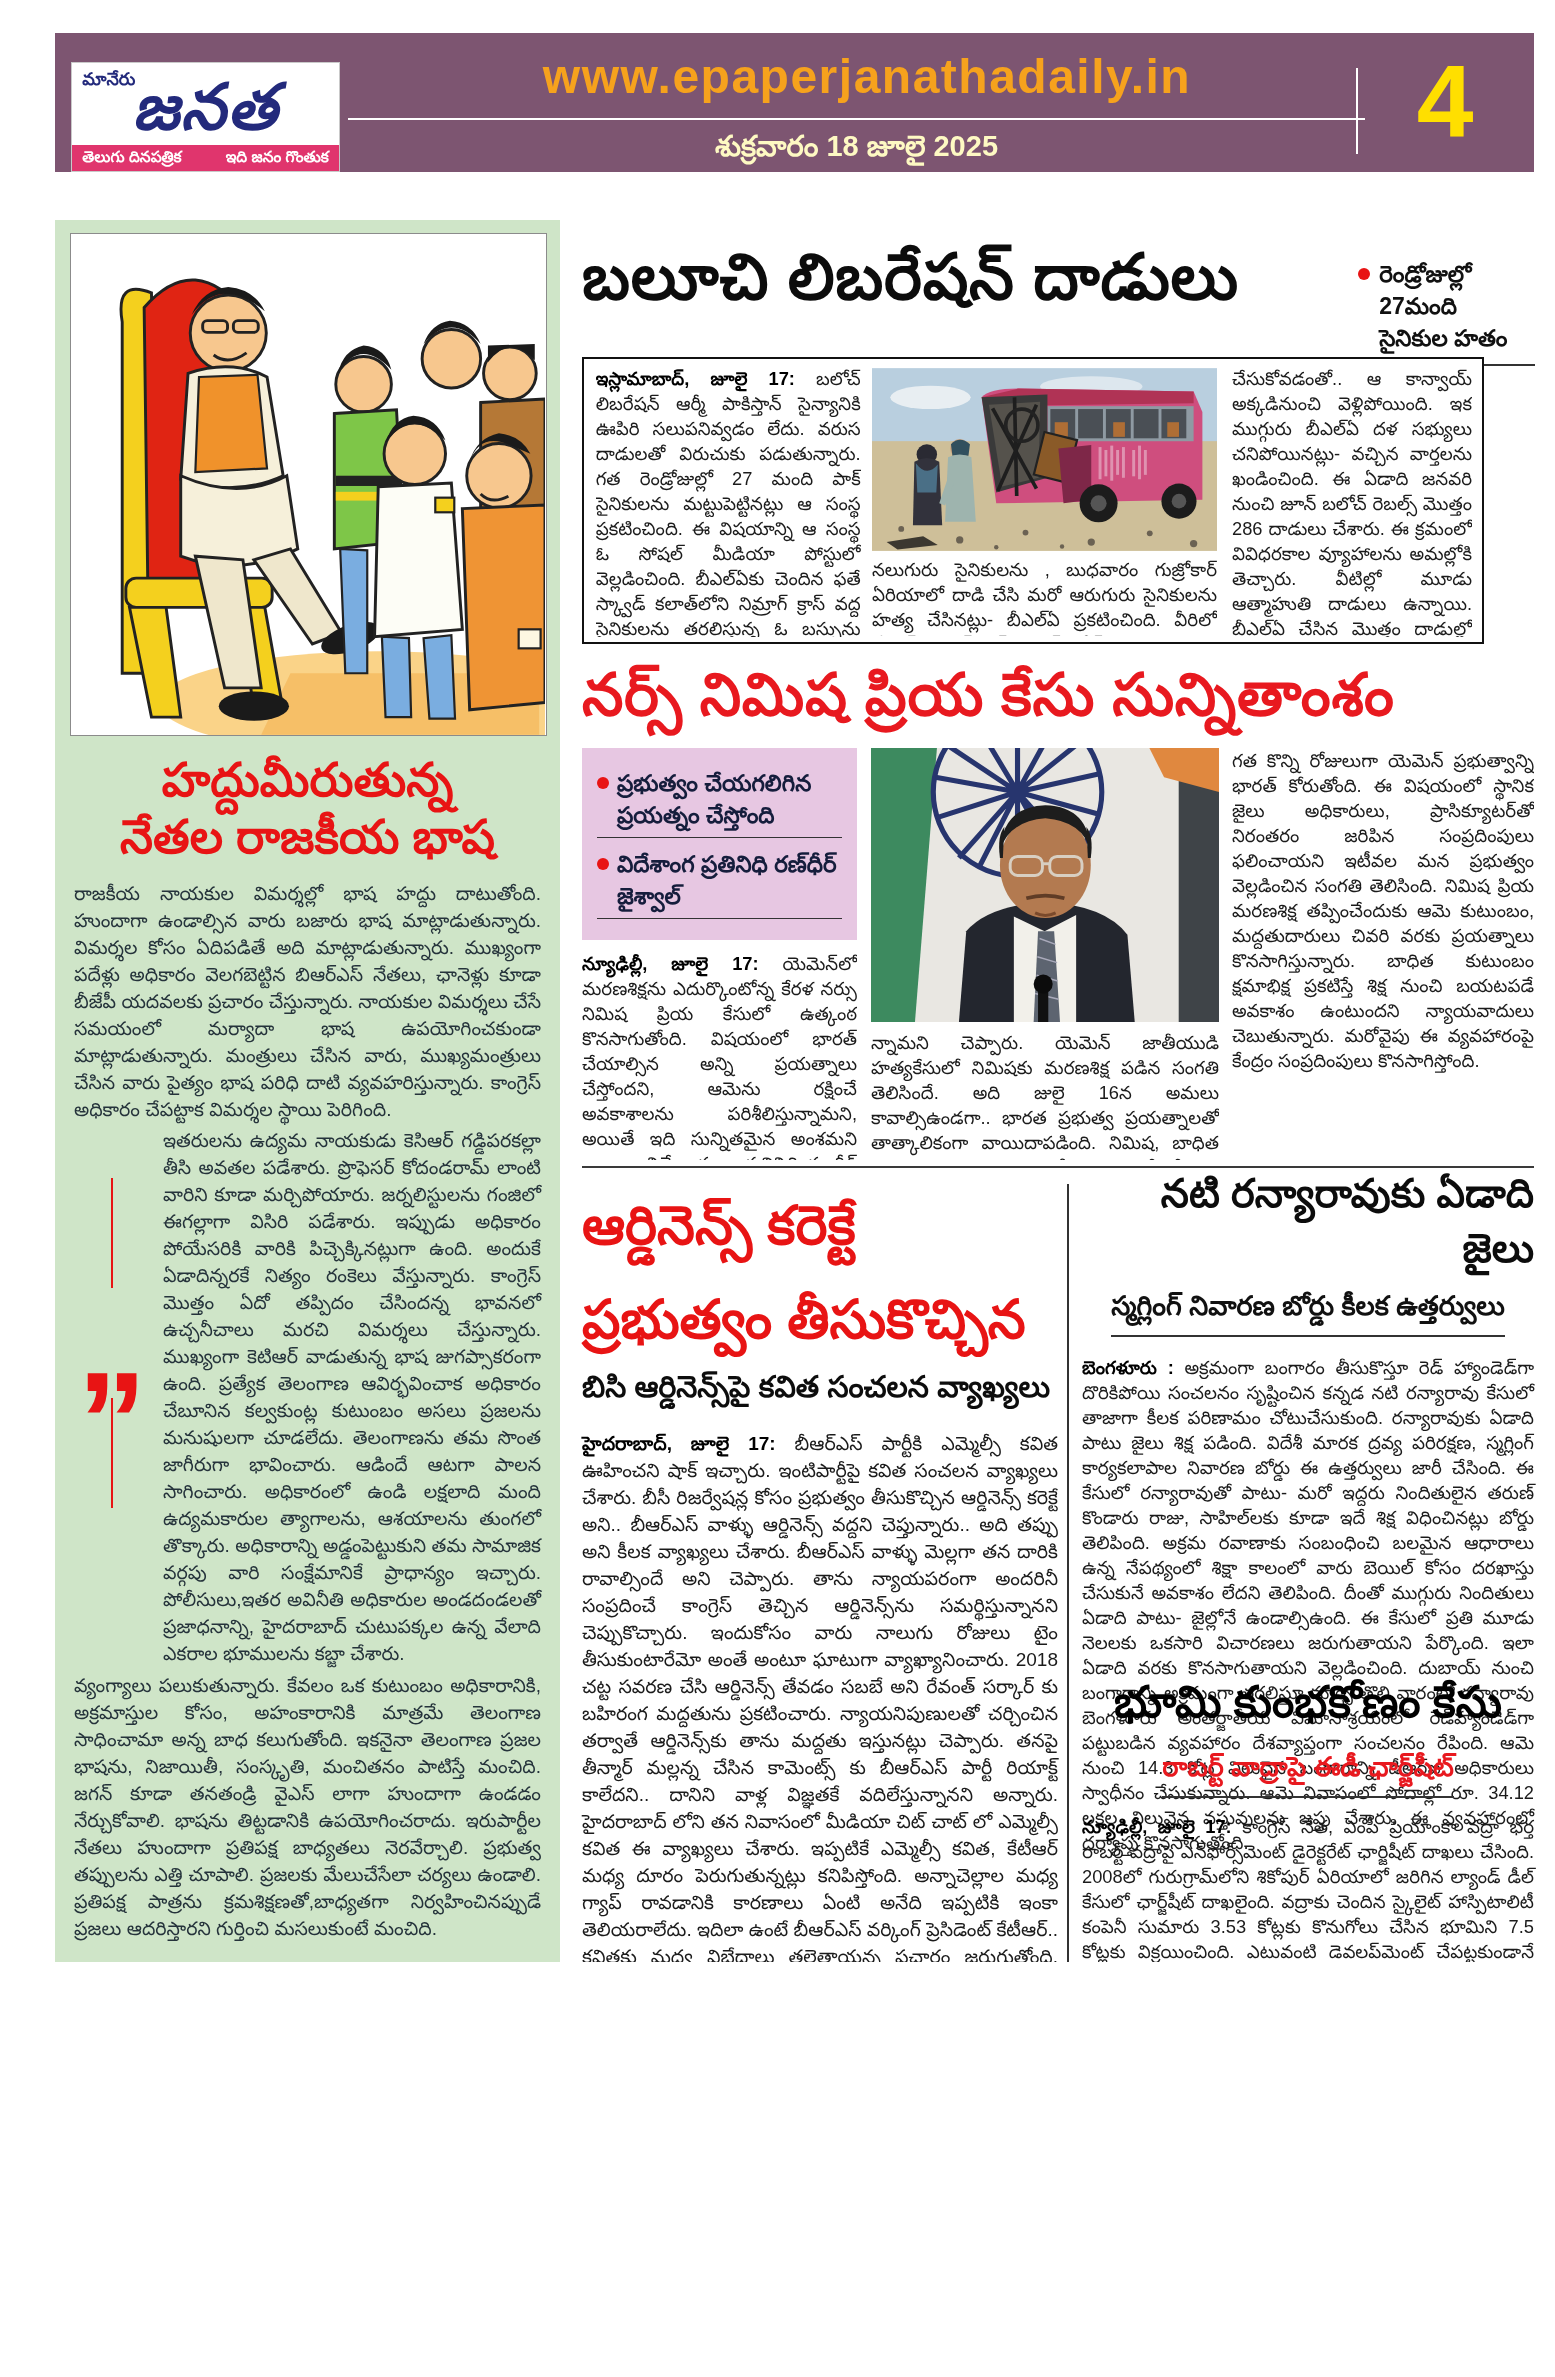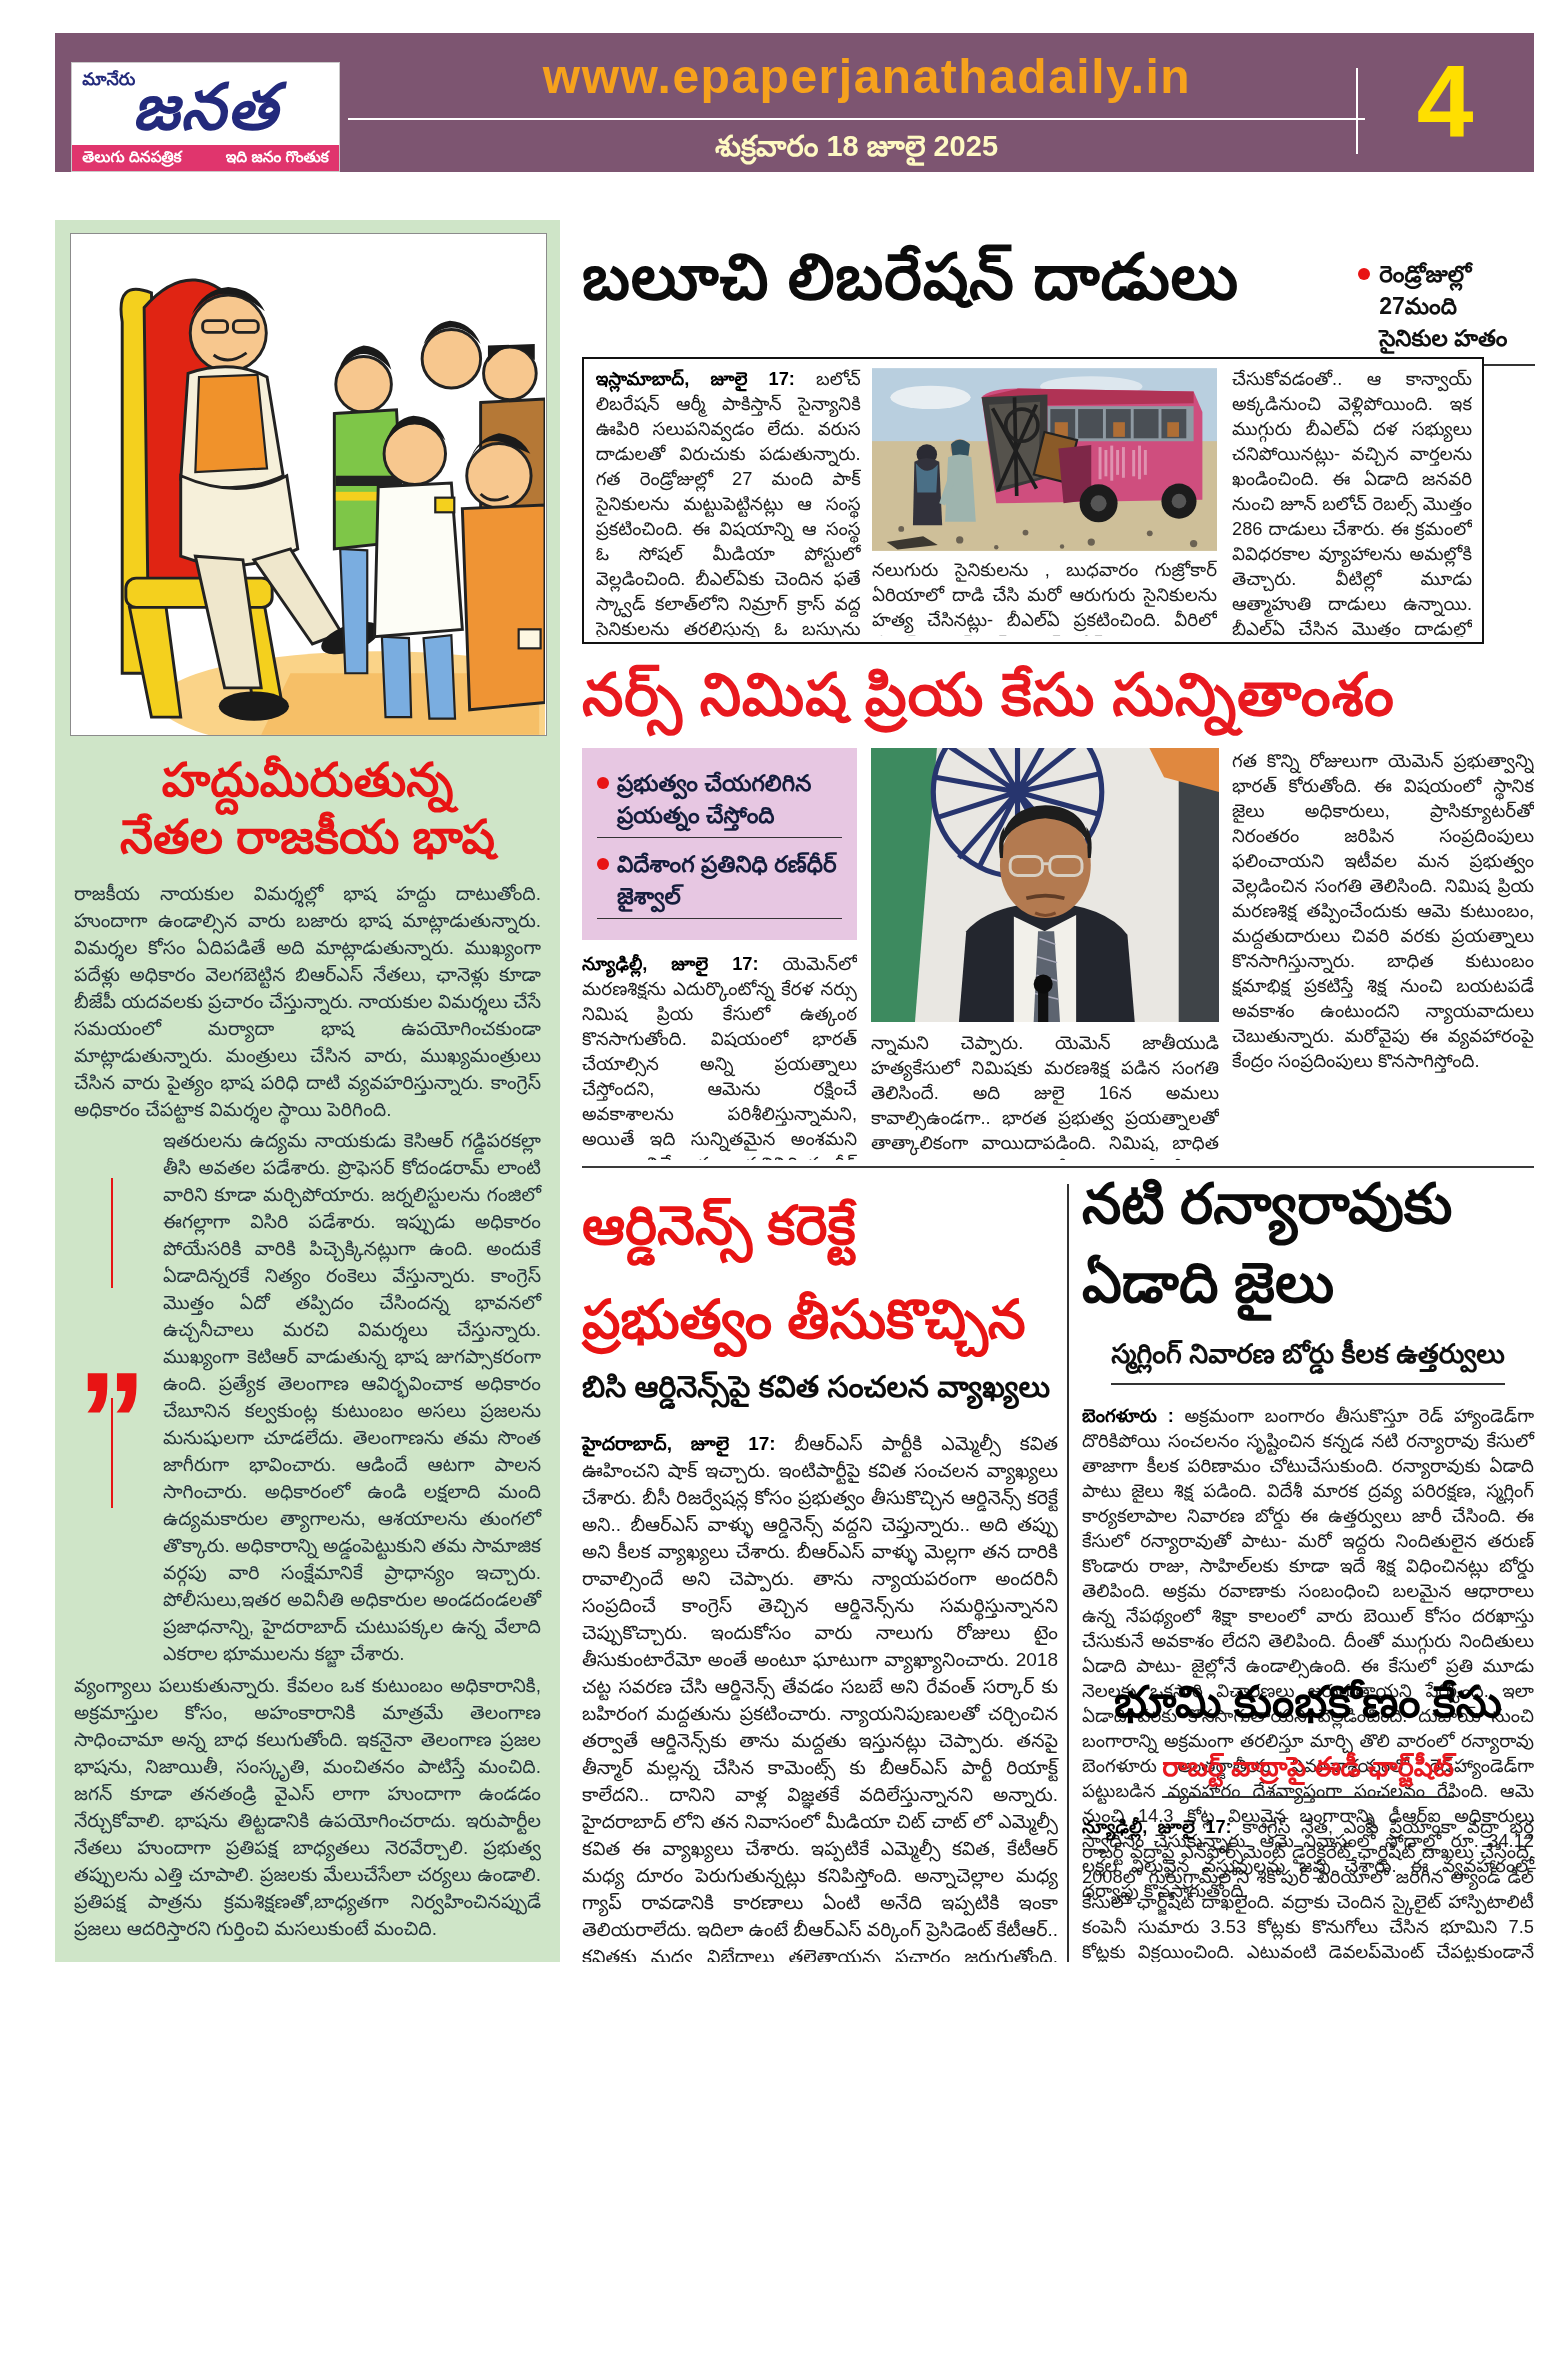--- a/index.html
+++ b/index.html
@@ -75,21 +75,21 @@
 
   
   #a3 { position:absolute; left:582px; top:1178px; width:476px; }
   #a3 .hl { font-size:54px; line-height:94px; font-weight:900; color:#e81414; }
   #a3 .sub { font-size:30px; font-weight:800; color:#0d0d0d; margin-top:4.4px; }
   #a3 .bd { margin-top:19px; font-size:19px; line-height:27px; }
   #div-v { position:absolute; left:1067px; top:1184px; width:1.5px; height:1139px; background:#333; }
 
   
   #a4 { position:absolute; left:1082px; top:1171px; width:452px; }
-  #a4 .hl { text-align:left; font-size:56px; font-weight:900; color:#0c0c0c; }
+  #a4 .hl { text-align:right; font-size:40px; font-weight:900; color:#0c0c0c; }
   #a4 .sub { text-align:center; font-size:27px; font-weight:800; color:#111; margin-top:10.2px; }
   .sub-ul { display:inline-block; border-bottom:2.2px solid #333; padding-bottom:7.3px; }
   #a4 .bd { margin-top:17.6px; }
 
   
   #a5 { position:absolute; left:1082px; top:1677px; width:452px; }
   #a5 .hl { text-align:center; font-size:44px; font-weight:900; color:#000000; }
   #a5 .sub { text-align:center; font-size:27px; font-weight:800; color:#e8191f; margin-top:14px; }
   #a5 .bd { margin-top:16px; }
 </style>

